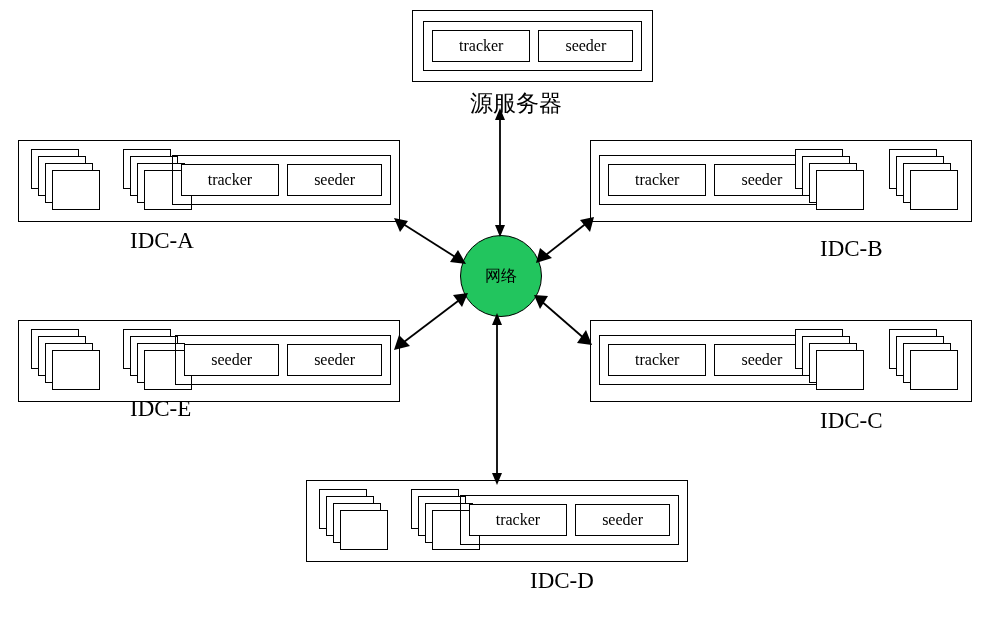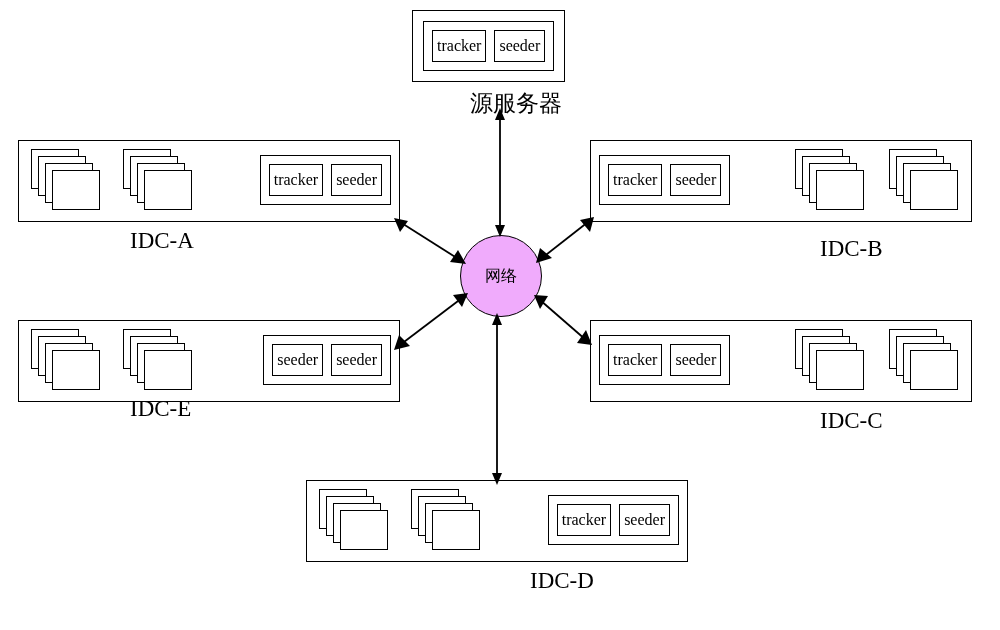--- a/index.html
+++ b/index.html
@@ -15,21 +15,21 @@
 .box {
   border: 1.5px solid #000;
   position: absolute;
   background: #fff;
 }
 .inner-box {
   border: 1.5px solid #000;
   display: inline-flex;
   align-items: center;
   justify-content: center;
-  padding: 6px 4px;
+  padding: 6px 26px;
   background: #fff;
   font-family: Liberation Serif, serif;
 }
 .ts-container {
   border: 1.5px solid #000;
   display: inline-flex;
   gap: 8px;
   padding: 8px;
   align-items: center;
 }
@@ -39,21 +39,21 @@
 }
 .circle {
   position: absolute;
   width: 80px;
   height: 80px;
   border: 1.5px solid #000;
   border-radius: 50%;
   display: flex;
   align-items: center;
   justify-content: center;
-  background: #f0abfc;
+  background: #22c55e;
   font-size: 16px;
 }
 .stack {
   position: absolute;
   width: 64px;
   height: 70px;
 }
 .stack .card {
   position: absolute;
   width: 46px;

